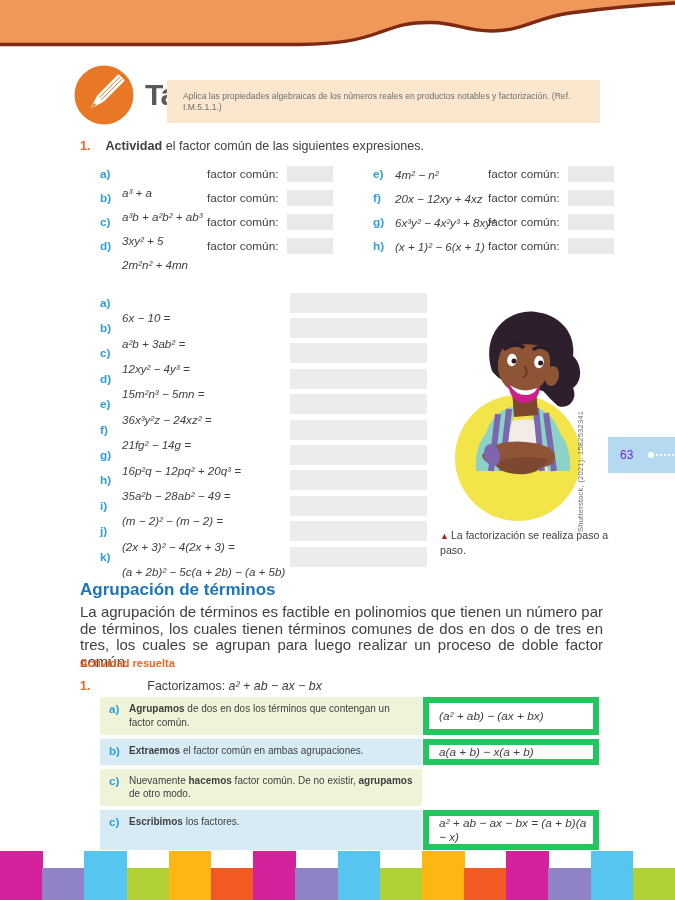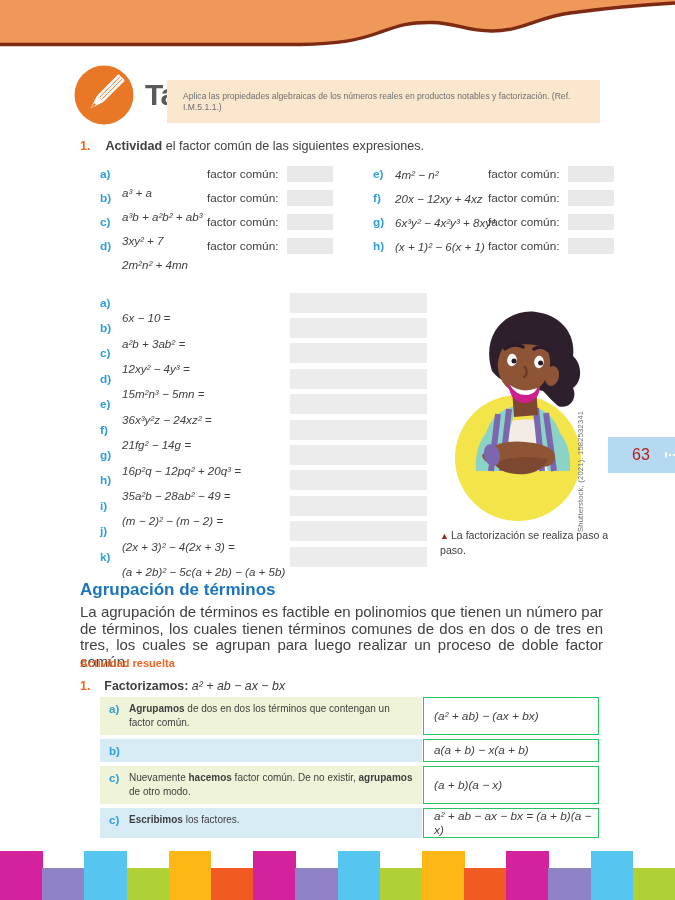--- a/index.html
+++ b/index.html
@@ -42,42 +42,42 @@
   .boy-illo{position:absolute;left:442px;top:303px;}
   .credit{position:absolute;left:576px;top:372px;height:160px;
           writing-mode:vertical-rl;transform:rotate(180deg);
           font-size:7.6px;color:#6D6E71;letter-spacing:0.2px;}
   .caption{position:absolute;left:440px;top:529px;width:178px;font-size:10.6px;line-height:13.5px;color:#414042;}
   .caption .tri{color:#9E2B1E;font-size:9px;margin-right:2px;}
 
   
   .badge{position:absolute;right:0;top:437px;width:67px;height:36px;background:#B5D9F1;
          display:flex;align-items:center;}
-  .badge .pg{margin-left:24px;font-size:16px;color:#b91c1c;}
+  .badge .pg{margin-left:12px;font-size:12px;color:#6d28d9;}
   .badge .dot{width:6px;height:6px;border-radius:50%;background:#fff;margin-left:15px;}
   .badge .dots{width:18px;border-top:2px dotted #fff;margin-left:2px;}
 
   
   .sec-heading{position:absolute;left:80px;top:580px;font-size:17px;font-weight:bold;color:#1C75BC;}
   .sec-body{position:absolute;left:80px;top:604px;width:523px;font-size:15px;line-height:16.6px;text-align:justify;}
   .act-heading{position:absolute;left:80px;top:657px;font-size:11px;font-weight:bold;color:#F26522;}
   .act-line{position:absolute;left:80px;top:679px;font-size:12.4px;}
   .act-line .num{color:#F26522;font-weight:bold;margin-right:14px;}
-  .act-line .tb{font-weight:bold;}
+  .act-line .tb{font-weight:normal;margin-left:43px;}
   .act-line .ex{font-style:italic;margin-top:13px;}
 
   
   .act-table{position:absolute;left:100px;top:697px;width:500px;display:flex;flex-direction:column;gap:4px;}
   .t-row{display:flex;}
   .t-left{width:322px;display:flex;box-sizing:border-box;padding:5px 8px 5px 9px;min-height:17px;align-items:flex-start;}
   .t-row.green .t-left{background:#EFF3D7;}
   .t-row.blue  .t-left{background:#D7EBF4;}
   .t-letter{color:#2E9FD8;font-weight:bold;font-size:11.6px;width:20px;flex:0 0 auto;line-height:13.8px;}
   .t-desc{font-size:10px;line-height:13.8px;color:#414042;}
-  .t-right{width:176px;background:#fff;border:1px solid #22c55e;box-sizing:border-box;
+  .t-right{width:176px;background:#fff;border:6px solid #22c55e;box-sizing:border-box;
            display:flex;align-items:center;padding-left:10px;font-style:italic;font-size:11.8px;margin-left:1px;}
 
   
   .bars{position:absolute;left:0;bottom:0;width:675px;height:52px;}
   .bar{position:absolute;bottom:0;}
 </style>
 </head>
 <body>
 
 <div class="page">
@@ -115,21 +115,21 @@
         <div class="blank1"></div>
       </div>
       <div class="ex1-row">
         <span class="letter">b)</span>
         <span class="expr ex1-left-expr">a³b + a²b² + ab³</span>
         <span class="fc-label">factor común:</span>
         <div class="blank1"></div>
       </div>
       <div class="ex1-row">
         <span class="letter">c)</span>
-        <span class="expr ex1-left-expr">3xy² + 7</span>
+        <span class="expr ex1-left-expr">3xy² + 5</span>
         <span class="fc-label">factor común:</span>
         <div class="blank1"></div>
       </div>
       <div class="ex1-row">
         <span class="letter">d)</span>
         <span class="expr ex1-left-expr">2m²n² + 4mn</span>
         <span class="fc-label">factor común:</span>
         <div class="blank1"></div>
       </div>
     </div>
@@ -277,29 +277,29 @@
       <div class="t-row green">
         <div class="t-left">
           <span class="t-letter">a)</span>
           <span class="t-desc"><b>Agrupamos</b><span> de dos en dos los términos que contengan un factor común.</span></span>
         </div>
         <div class="t-right">(a² + ab) − (ax + bx)</div>
       </div>
       <div class="t-row blue">
         <div class="t-left">
           <span class="t-letter">b)</span>
+          <span class="t-desc"><b>Extraemos</b><span> el factor común en ambas agrupaciones.</span></span>
         </div>
         <div class="t-right">a(a + b) − x(a + b)</div>
       </div>
       <div class="t-row green">
         <div class="t-left">
           <span class="t-letter">c)</span>
           <span class="t-desc"><span>Nuevamente </span><b>hacemos</b><span> factor común. De no existir, </span><b>agrupamos</b><span> de otro modo.</span></span>
         </div>
-        <div class="t-right">(a + b)(a − x)</div>
       </div>
       <div class="t-row blue">
         <div class="t-left">
           <span class="t-letter">c)</span>
           <span class="t-desc"><b>Escribimos</b><span> los factores.</span></span>
         </div>
         <div class="t-right">a² + ab − ax − bx = (a + b)(a − x)</div>
       </div>
     </div>
 

